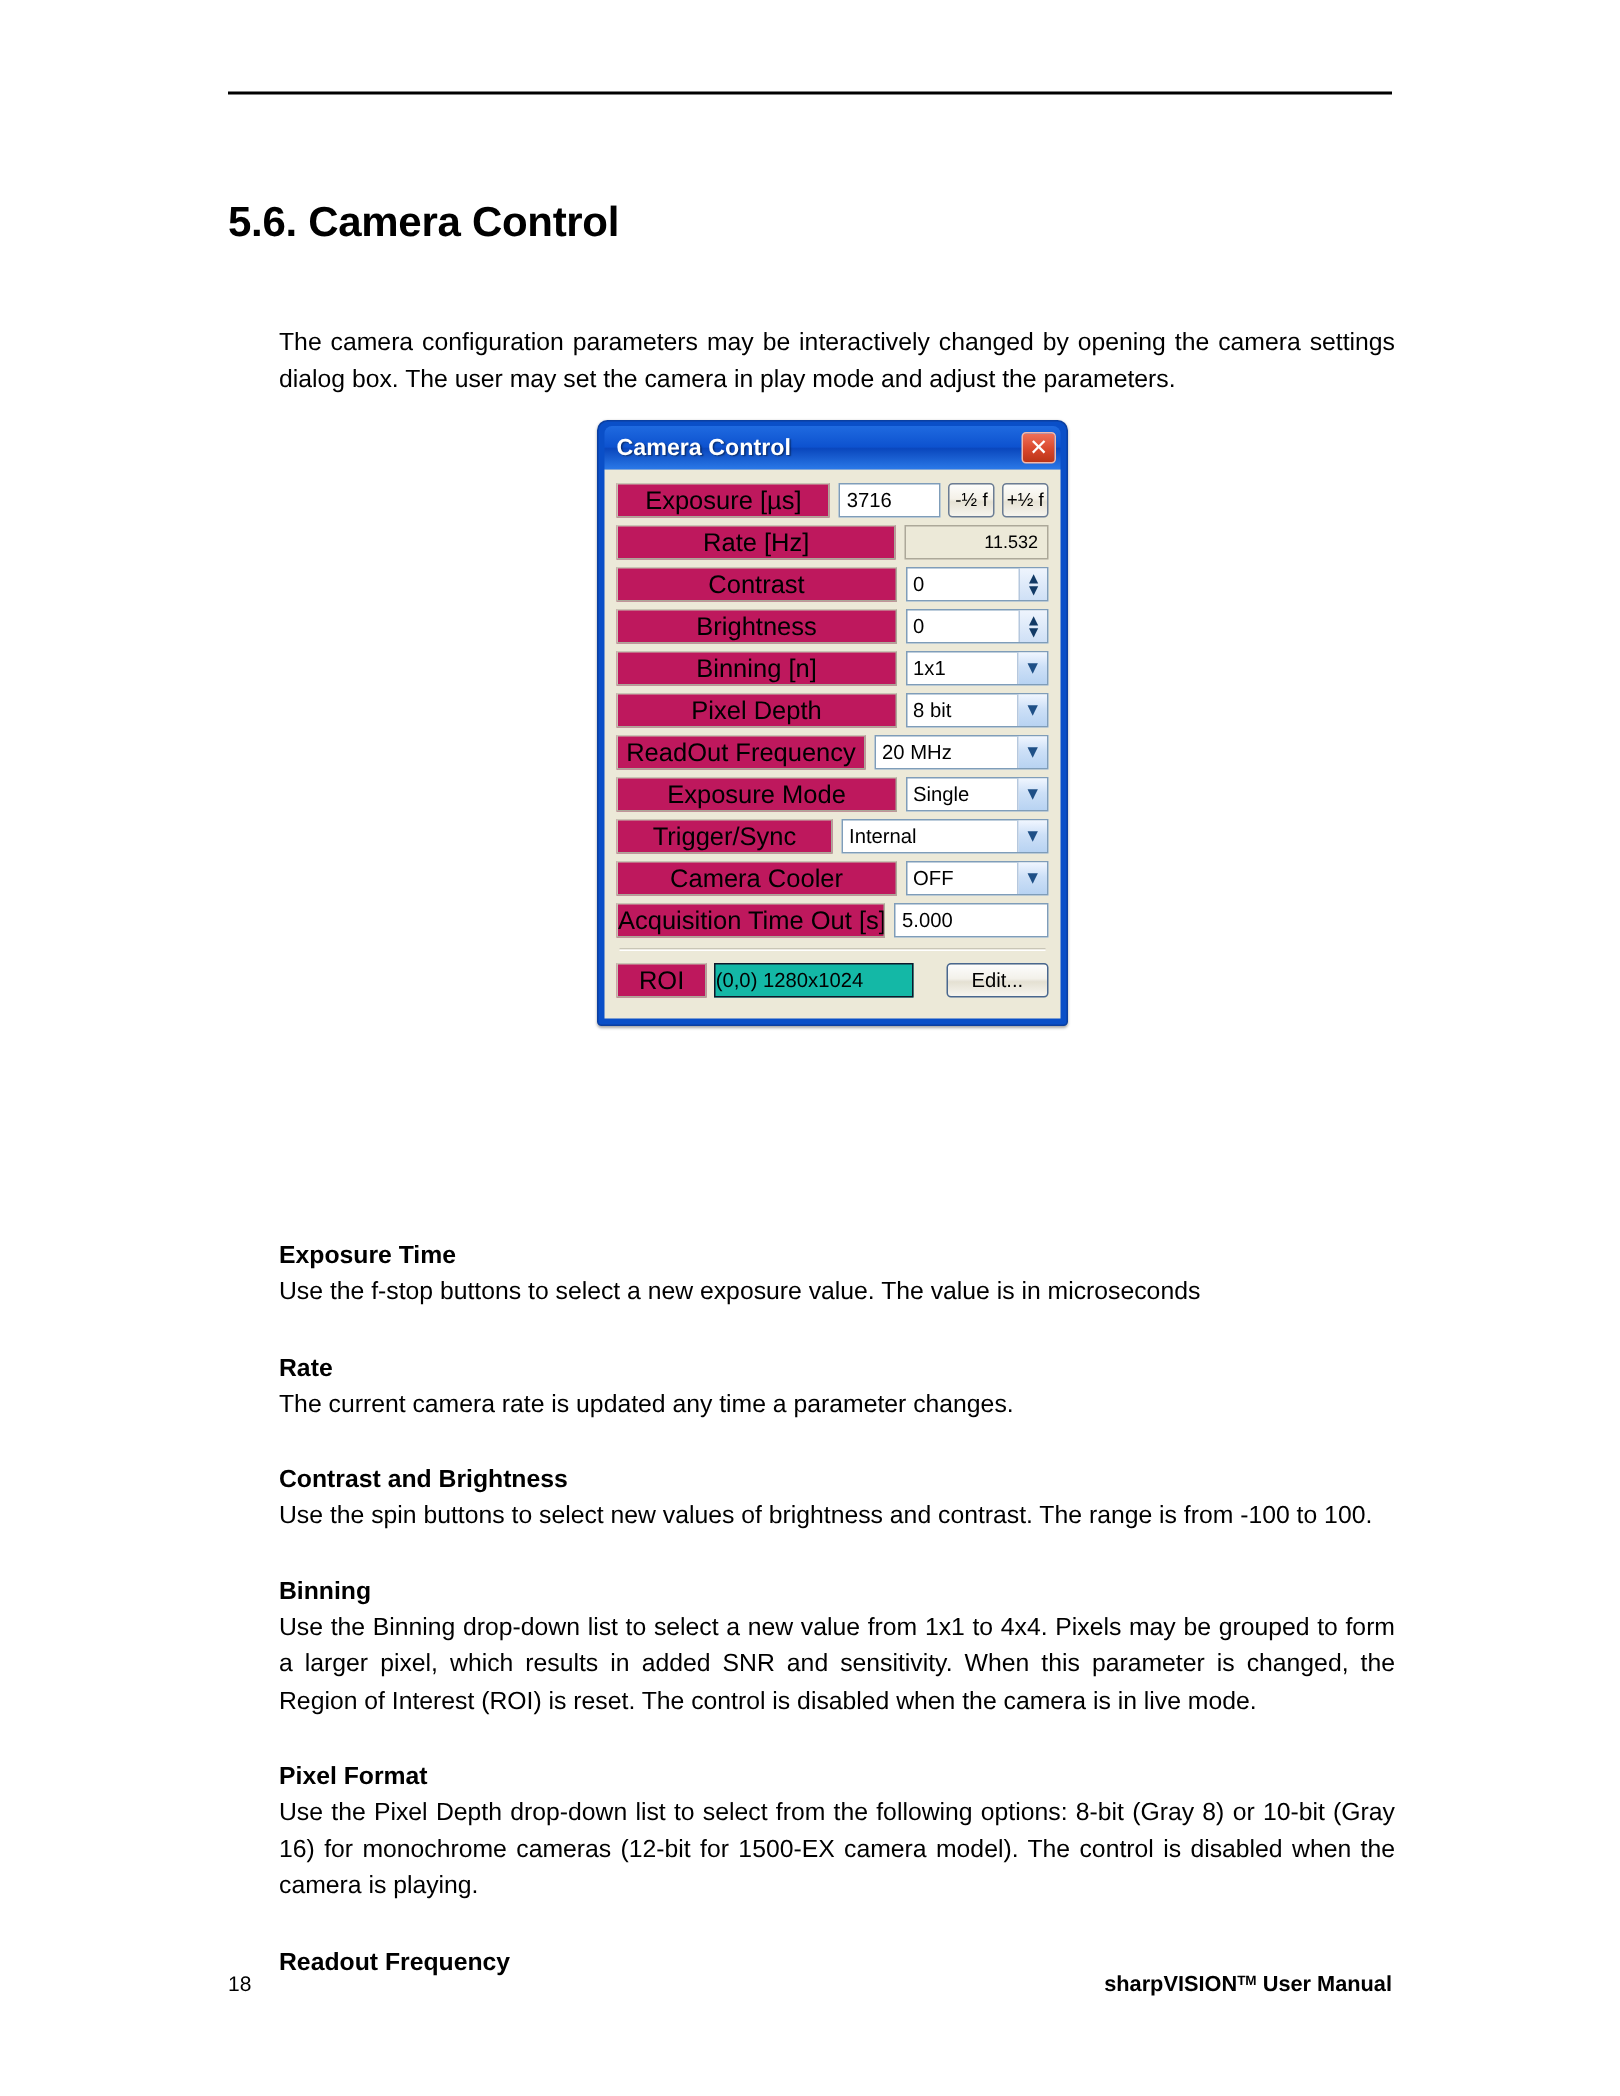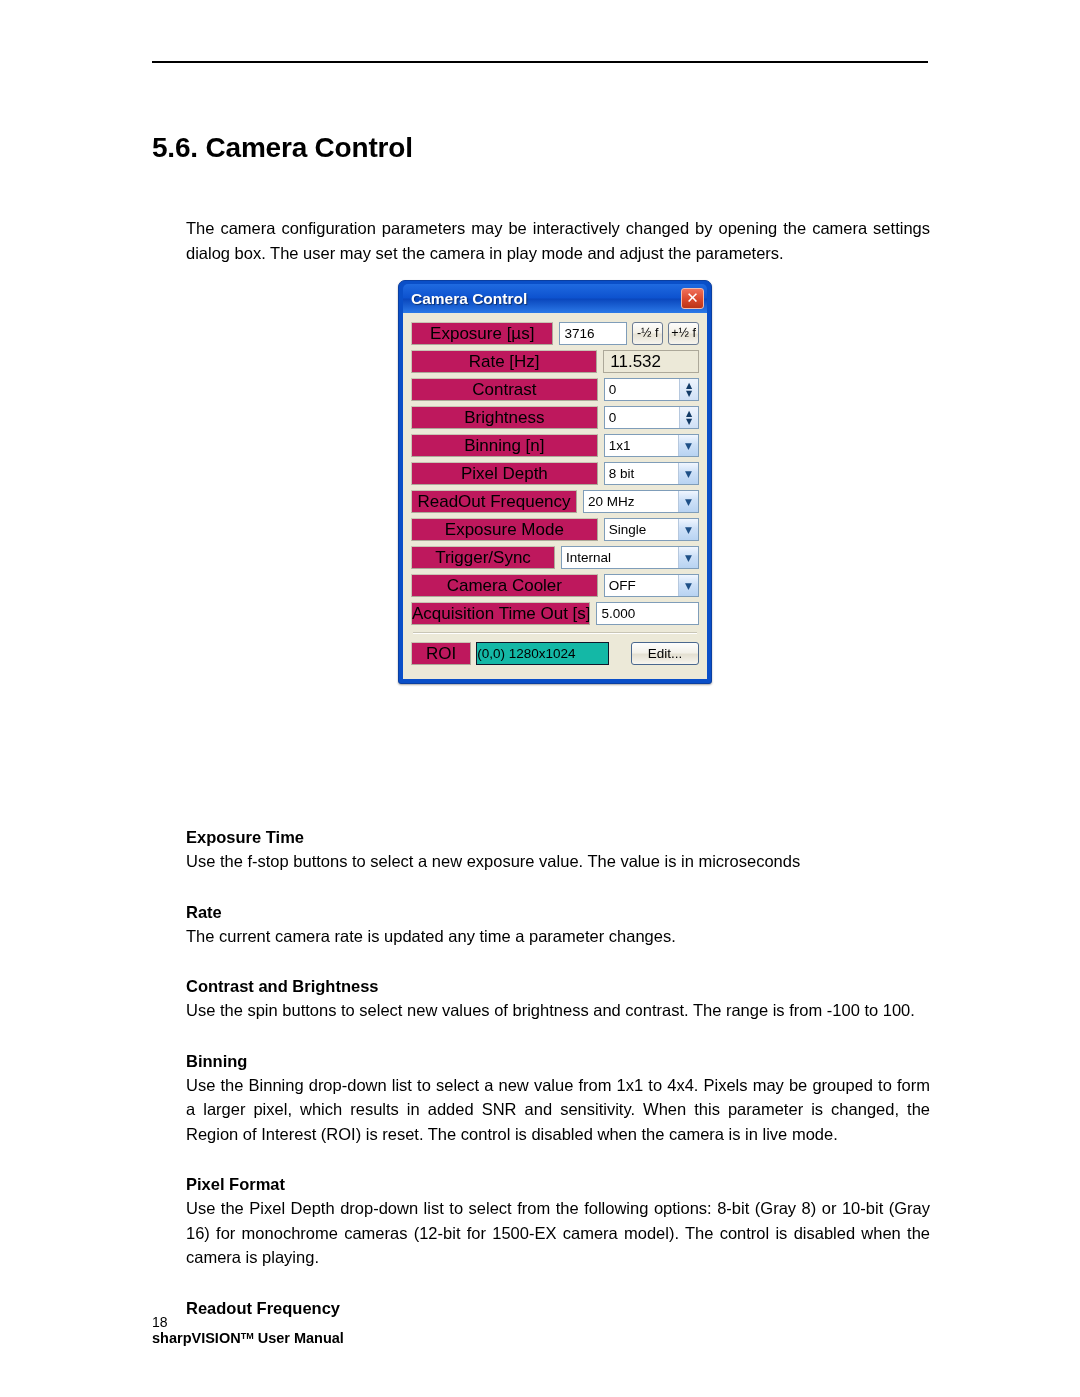--- a/index.html
+++ b/index.html
@@ -170,24 +170,24 @@
     padding: 0 4px;
     box-sizing: border-box;
     white-space: nowrap;
     overflow: hidden;
   }
   .field-ro {
     background: #ece9d8;
     border: 1px solid #aca899;
     height: 23px;
     line-height: 21px;
-    font-size: 17px;
+    font-size: 12px;
     padding: 0 6px;
     box-sizing: border-box;
-    text-align: left;
+    text-align: right;
     white-space: nowrap;
   }
   .exposure-field { width: 84px; margin-left: 6px; }
 
   .fbtn {
     width: 39px;
     height: 23px;
     margin-left: 5px;
     border: 1px solid #6b7c94;
     border-radius: 3px;
@@ -320,21 +320,20 @@
 
   
   .footer {
     position: absolute;
     left: 152px;
     top: 1314px;
     width: 776px;
     display: flex;
     justify-content: space-between;
     align-items: baseline;
-    flex-direction: column;
   }
   .footer-page { font-size: 14px; }
   .footer-title {
     font-size: 14.5px;
     font-weight: bold;
     white-space: nowrap;
   }
   .footer-title sup { font-size: 9px; vertical-align: 4px; }
 </style>
 </head>

